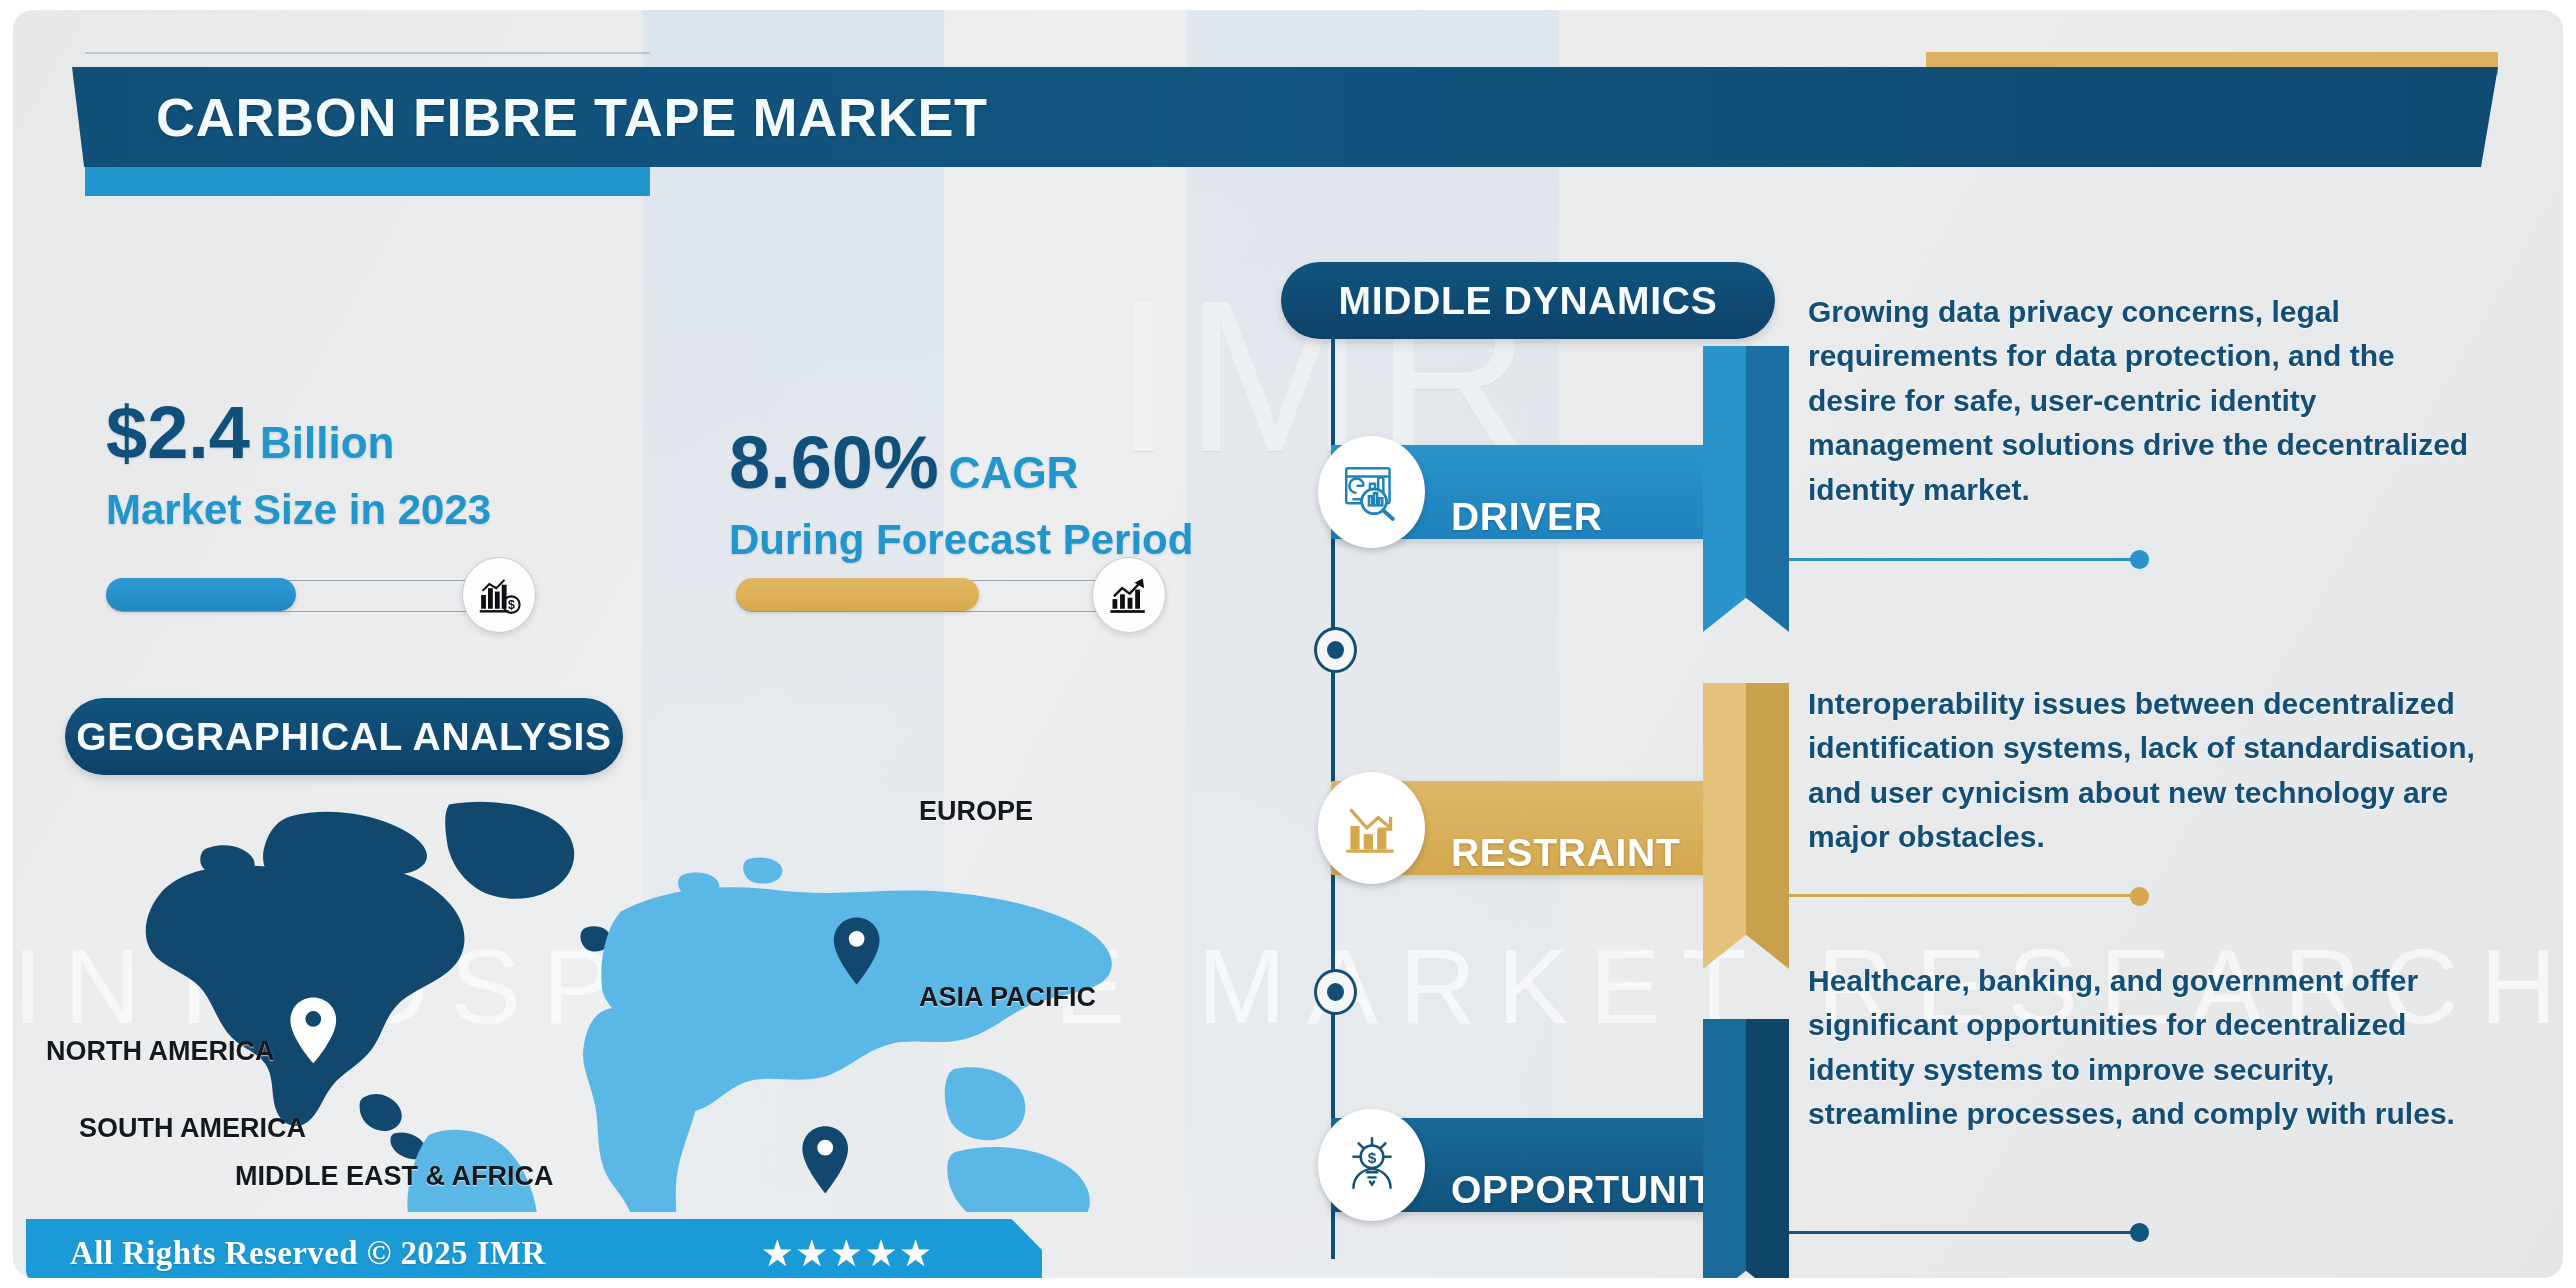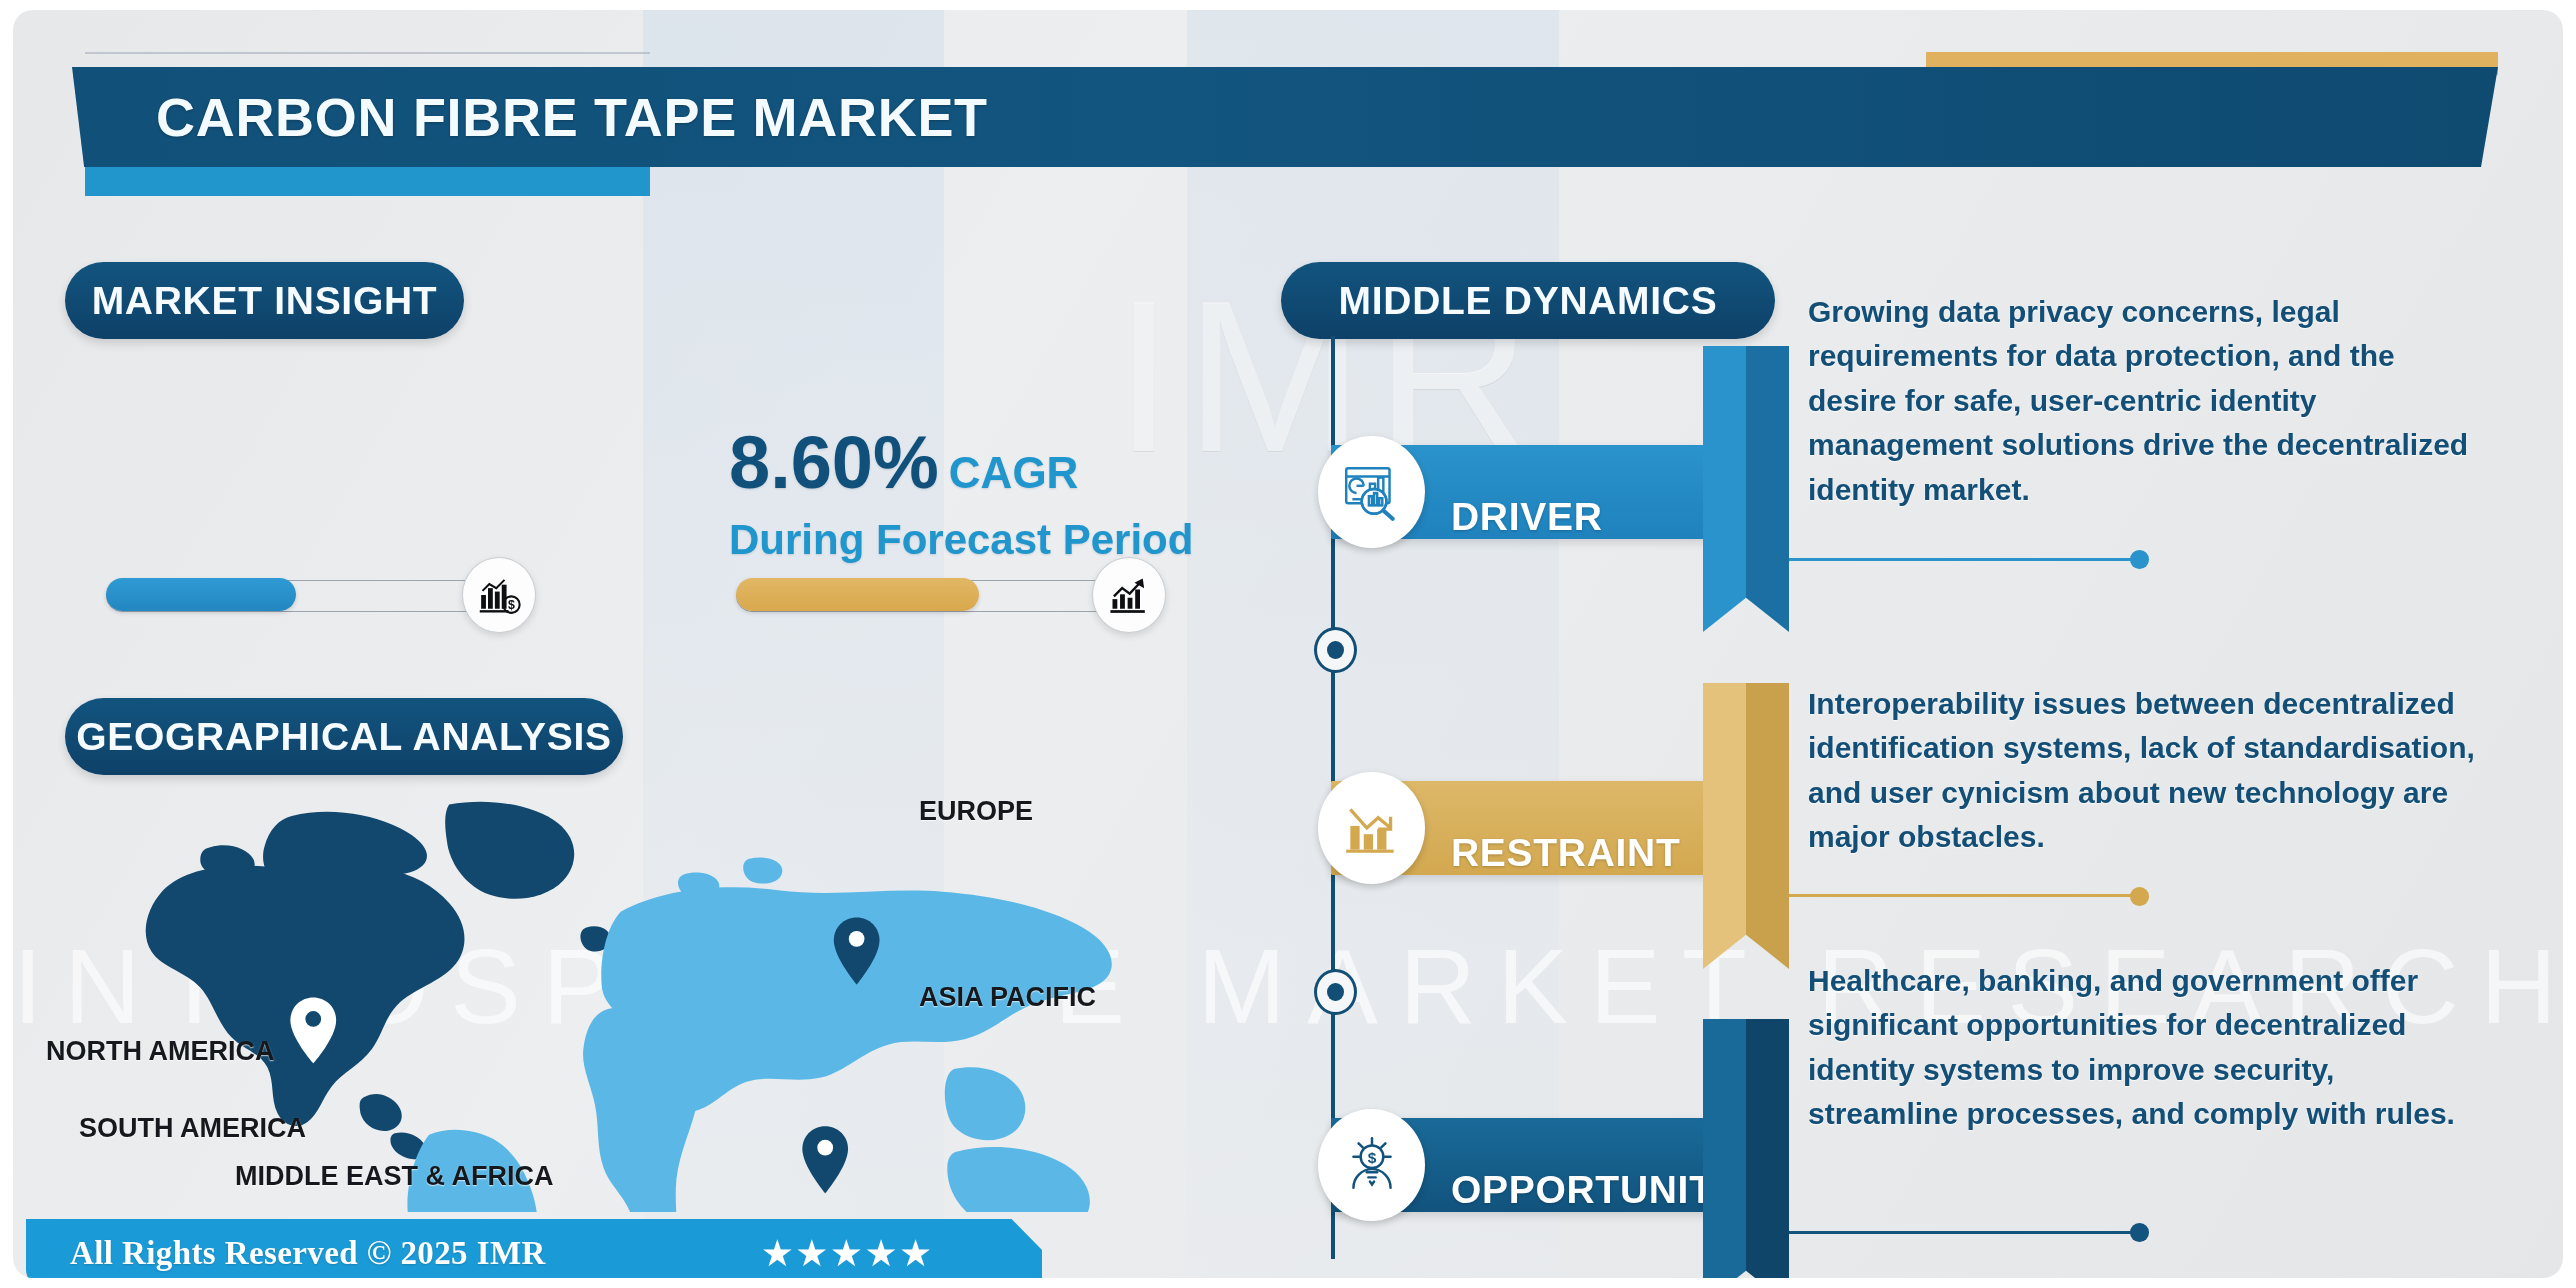--- a/index.html
+++ b/index.html
@@ -256,24 +256,27 @@
     <div class="watermark">IMR</div>
     <div class="watermark-2">INTROSPECTIVE MARKET RESEARCH</div>
 
     <div class="hdr-thinline"></div>
     <div class="hdr-gold"></div>
     <div class="hdr-bar">
       <div class="hdr-title">CARBON FIBRE TAPE MARKET</div>
     </div>
     <div class="hdr-underline"></div>
 
-    <div class="pill" id="pill-insight">
-      <span>MARKET INSIGHT</span>
-    </div>
-
+
+    <div class="kpi" id="kpi-size">
+      <div class="kpi-row">
+        <span class="kpi-value">$2.4</span><span class="kpi-unit">Billion</span>
+      </div>
+      <div class="kpi-caption">Market Size in 2023</div>
+    </div>
 
     <div class="kpi" id="kpi-cagr">
       <div class="kpi-row">
         <span class="kpi-value">8.60%</span><span class="kpi-unit">CAGR</span>
       </div>
       <div class="kpi-caption">During Forecast Period</div>
     </div>
 
     <div class="bar-wrap" id="bar-size">
       <div class="bar-track"></div>

